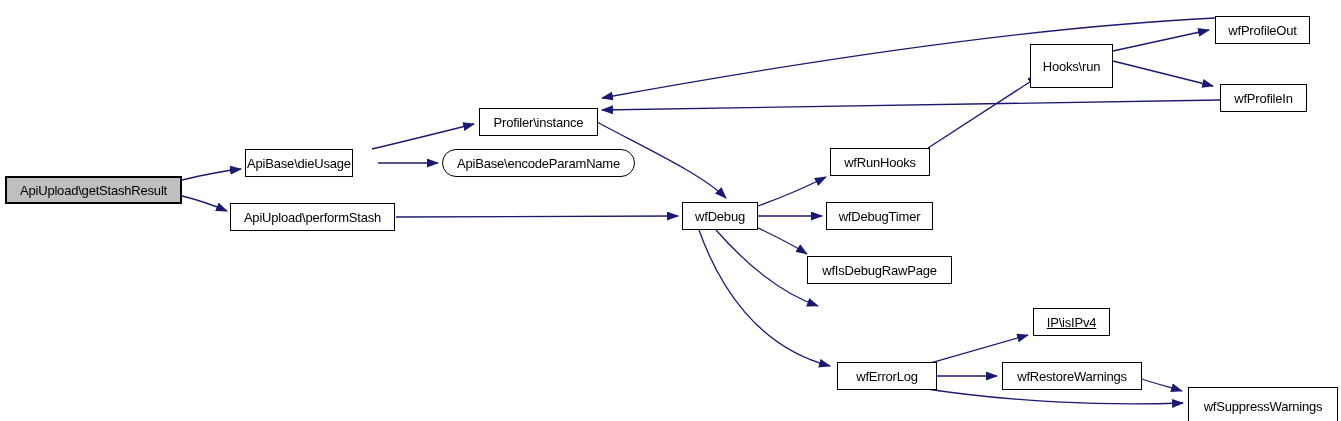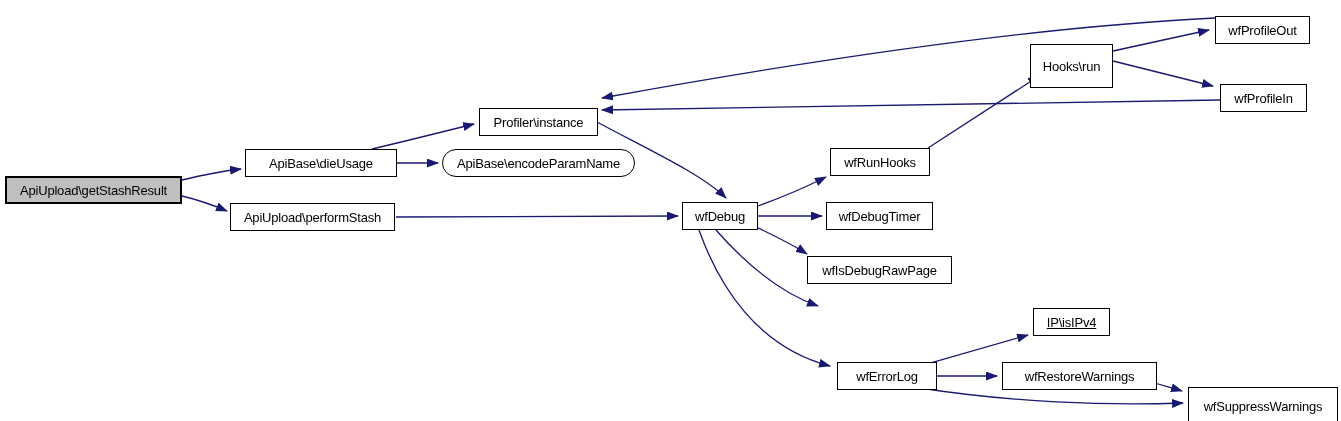--- a/index.html
+++ b/index.html
@@ -75,29 +75,29 @@
     <path class="edge" marker-end="url(#arrow)" d="M1113,61 L1213,86"></path>
     <path class="edge" marker-end="url(#arrow)" d="M1215,18 C1030,27 800,62 602,98"></path>
     <path class="edge" marker-end="url(#arrow)" d="M1220,100 L602,110"></path>
     <path class="edge" marker-end="url(#arrow)" d="M923,365 L1028,335"></path>
     <path class="edge" marker-end="url(#arrow)" d="M923,376 L997,376"></path>
     <path class="edge" marker-end="url(#arrow)" d="M920,388 C1010,402 1105,406 1183,403"></path>
     <path class="edge" marker-end="url(#arrow)" d="M1142,379 C1157,384 1169,387 1182,391"></path>
   </svg>
 
   <div class="node hl" style="left:5px;   top:176px; width:177px; height:28px;">ApiUpload\getStashResult</div>
-  <div class="node" style="left:245px; top:149px; width:152px; height:28px;">ApiBase\dieUsage</div>
+  <div class="node" style="left:245px; top:149px; width:108px; height:28px;">ApiBase\dieUsage</div>
   <div class="node" style="left:230px; top:203px; width:165px; height:28px;">ApiUpload\performStash</div>
   <div class="node" style="left:479px; top:108px;  width:119px; height:28px;">Profiler\instance</div>
   <div class="node" style="left:442px; top:149px; width:193px; height:28px;border-radius:14px;">ApiBase\encodeParamName</div>
   <div class="node" style="left:682px; top:202px; width:76px;  height:28px;">wfDebug</div>
   <div class="node" style="left:830px; top:148px; width:100px; height:28px;">wfRunHooks</div>
   <div class="node" style="left:826px; top:202px; width:107px; height:28px;">wfDebugTimer</div>
   <div class="node" style="left:807px; top:256px; width:145px; height:28px;">wfIsDebugRawPage</div>
   <div class="node" style="left:837px; top:362px; width:100px;  height:28px;">wfErrorLog</div>
   <div class="node" style="left:1030px;top:44px;  width:83px;  height:44px;">Hooks\run</div>
   <div class="node" style="left:1215px;top:16px;   width:95px;  height:28px;">wfProfileOut</div>
   <div class="node" style="left:1220px;top:84px;  width:87px;  height:28px;">wfProfileIn</div>
   <div class="node" style="left:1033px;top:308px; width:77px;  height:28px;text-decoration:underline;">IP\isIPv4</div>
-  <div class="node" style="left:1002px;top:362px; width:155px; height:28px;">wfRestoreWarnings</div>
+  <div class="node" style="left:1002px;top:362px; width:140px; height:28px;">wfRestoreWarnings</div>
   <div class="node" style="left:1188px;top:387px; width:150px; height:38px;">wfSuppressWarnings</div>
 
 </div>
 
 </body></html>

